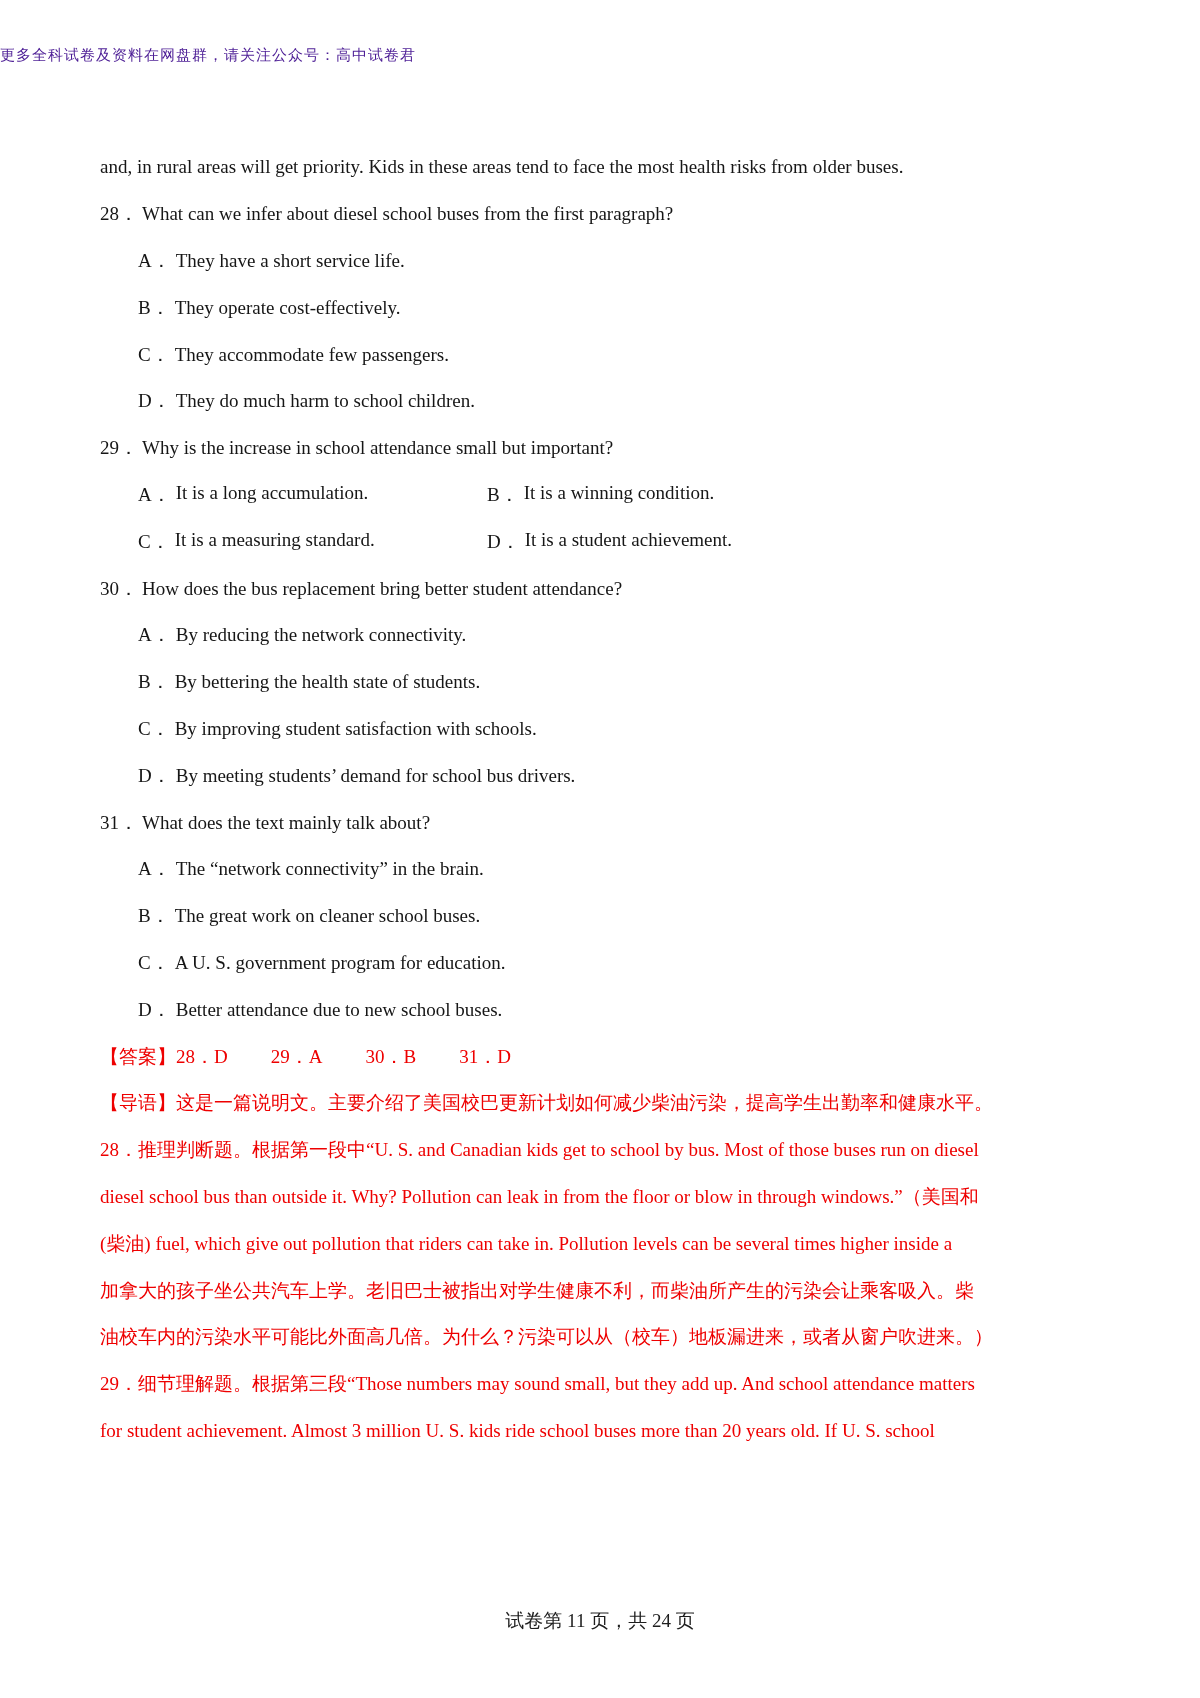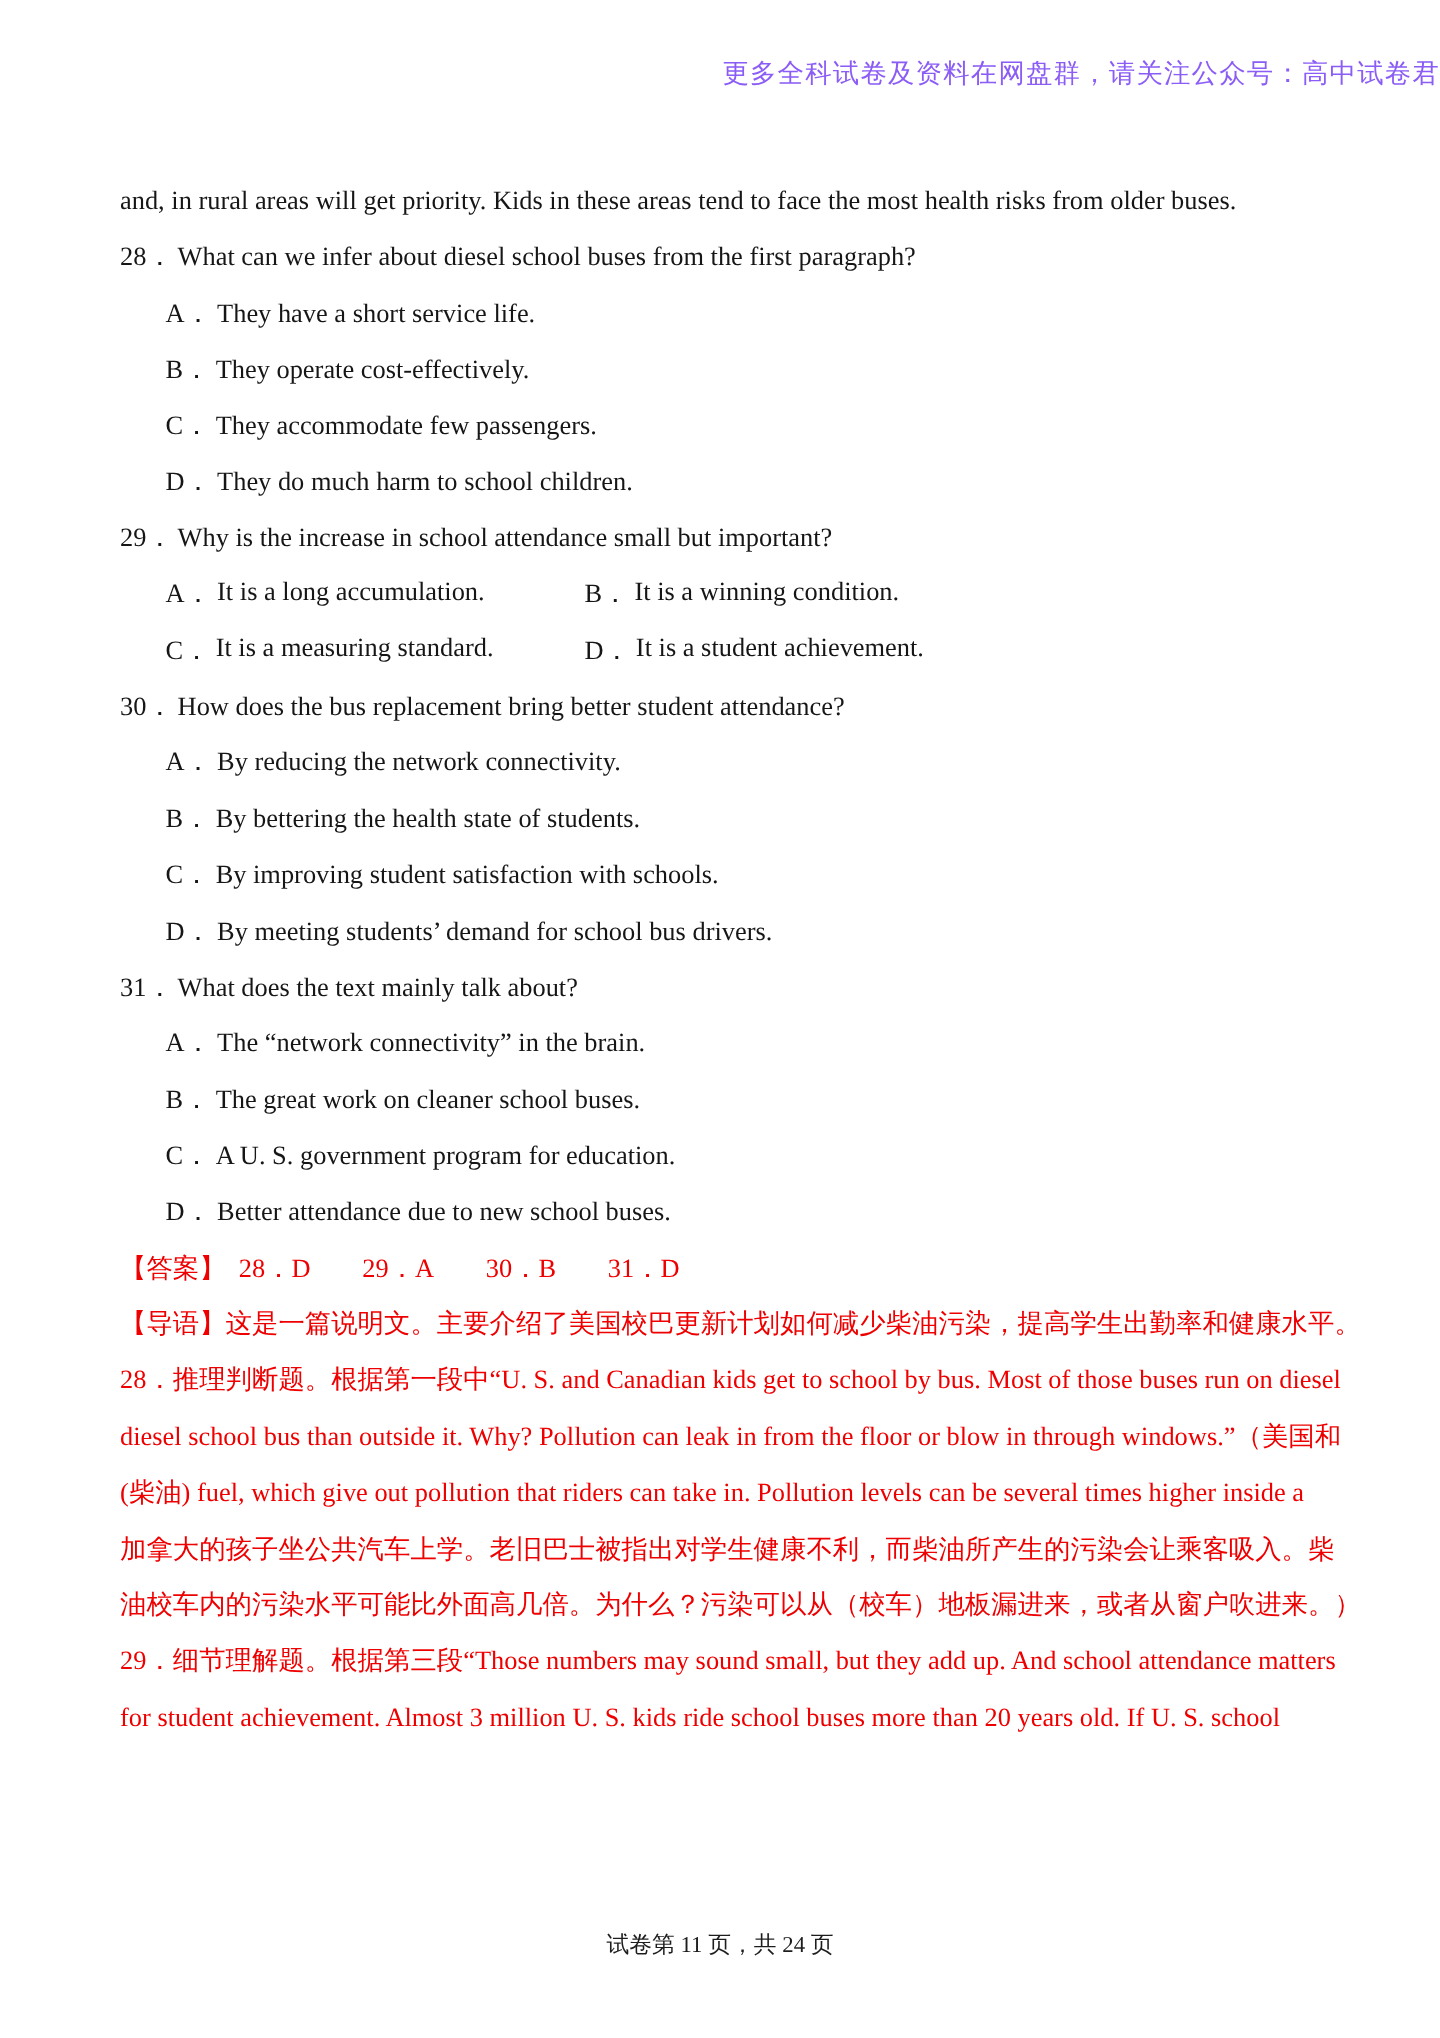--- a/index.html
+++ b/index.html
@@ -16,46 +16,46 @@
     background: var(--paper);
     font-family: "Liberation Serif", "DejaVu Serif", serif;
     color: var(--ink);
     overflow: hidden;
   }
   .header-notice {
     position: absolute;
     top: 46px;
     left: 0;
     width: 100%;
-    text-align: right;
-    font-size: 22px;
+    text-align: left;
+    font-size: 15px;
     letter-spacing: 1px;
-    color: #8b5cf6;
+    color: #4c1d95;
   }
   .content {
     position: absolute;
     top: 144px;
     left: 100px;
     width: 1010px;
   }
   .line {
     height: 46.8px;
     display: flex;
     align-items: center;
-    font-size: 22px;
+    font-size: 19px;
     white-space: nowrap;
     font-family: Liberation Serif, serif;
   }
   .indent { padding-left: 38px; }
   .two-col .col1 { display: inline-flex; width: 349px; }
   .two-col .col2 { display: inline-flex; }
   .q-num { margin-right: 4px; }
   .opt-label { margin-right: 5px; }
   .red { color: var(--red); }
-  .ans-prefix { margin-right: 11px; }
+  .ans-prefix { margin-right: 0; }
   .ans-item { margin-right: 43px; }
   .ans-item:last-child { margin-right: 16px; }
   .footer-pageinfo {
     position: absolute;
     top: 1608px;
     left: 0;
     width: 100%;
     text-align: center;
     font-size: 19px;
     color: #1d1d1d;

